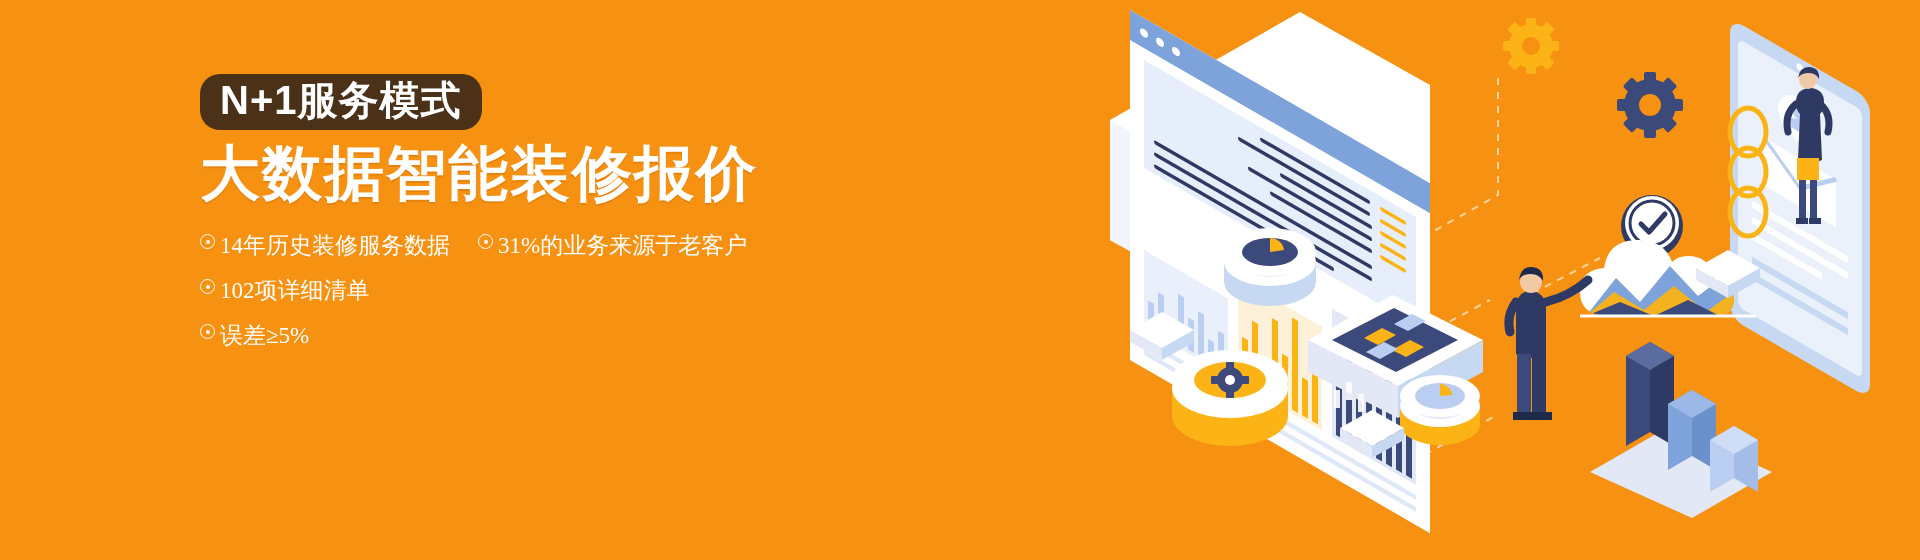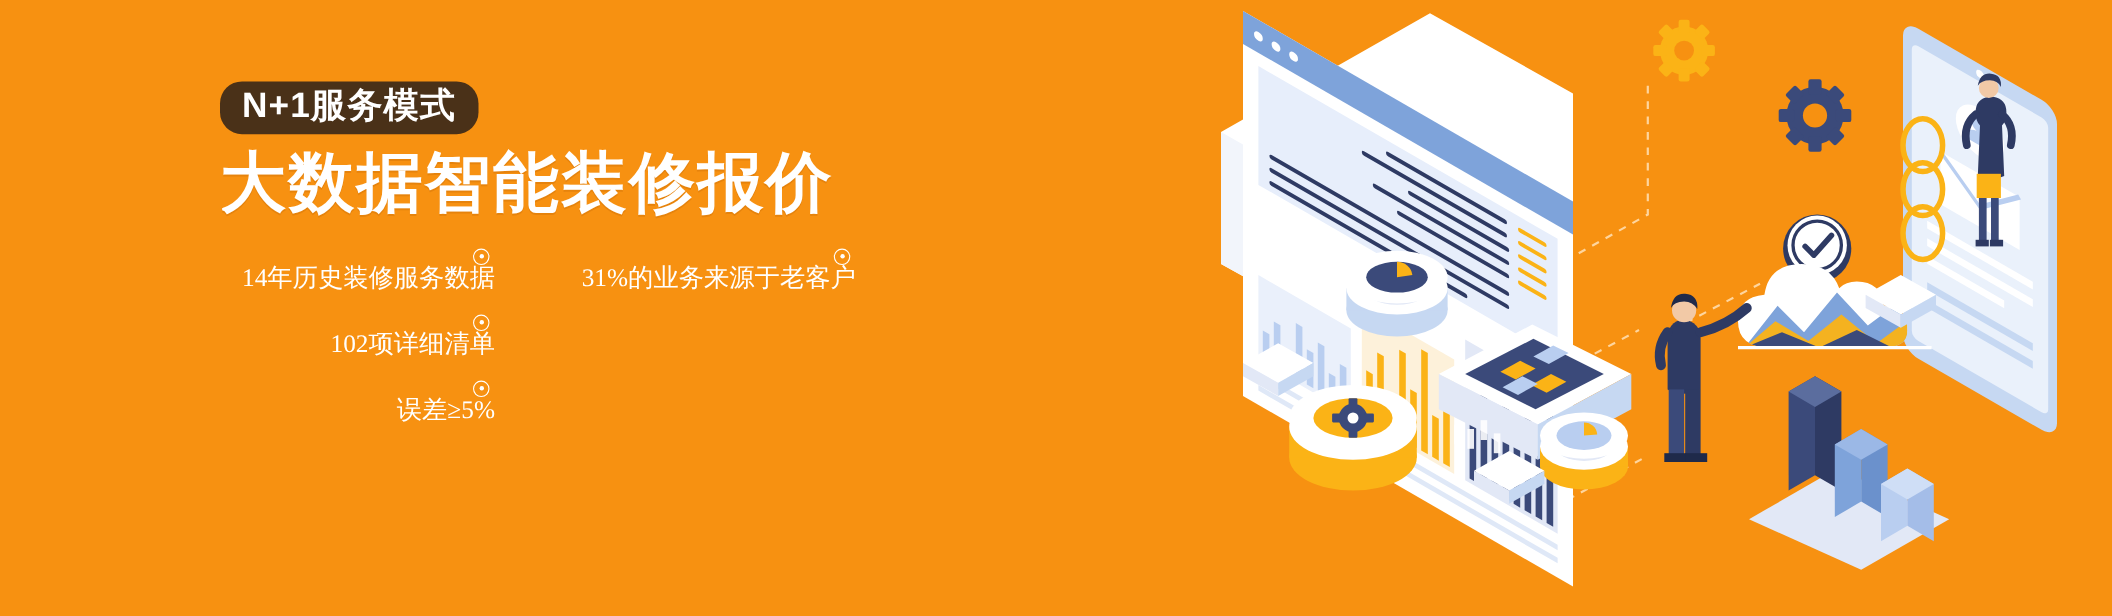--- a/index.html
+++ b/index.html
@@ -19,21 +19,21 @@
   #copy {
     position:absolute;
     left:200px; top:74px;
     width:720px;
   }
   #badge {
     display:inline-block;
     background:#4a3118;
     color:#ffffff;
     font-family:"Liberation Sans", sans-serif;
-    font-size:32px;
+    font-size:40px;
     font-weight:bold;
     letter-spacing:1px;
     padding:5px 20px 9px 20px;
     border-radius:20px;
     line-height:1.05;
   }
   #headline {
     margin-top:14px;
     color:#ffffff;
     font-family:"Liberation Sans", sans-serif;
@@ -54,22 +54,21 @@
   .bcol.col1 { width:250px; }
   .bcol.col2 { width:300px; }
   .bullet {
     color:#ffffff;
     font-family:"Liberation Serif", serif;
     font-size:23px;
     line-height:1.0;
     margin-bottom:22px;
     white-space:nowrap;
     display:flex;
-    align-items:flex-end;
-    flex-direction:column;
+    align-items:flex-start;
   }
   .bullet .dot {
     display:inline-block;
     width:15px; height:15px;
     border:1.5px solid #ffffff;
     border-radius:50%;
     position:relative;
     margin-right:5px;
     flex:0 0 auto;
   }

